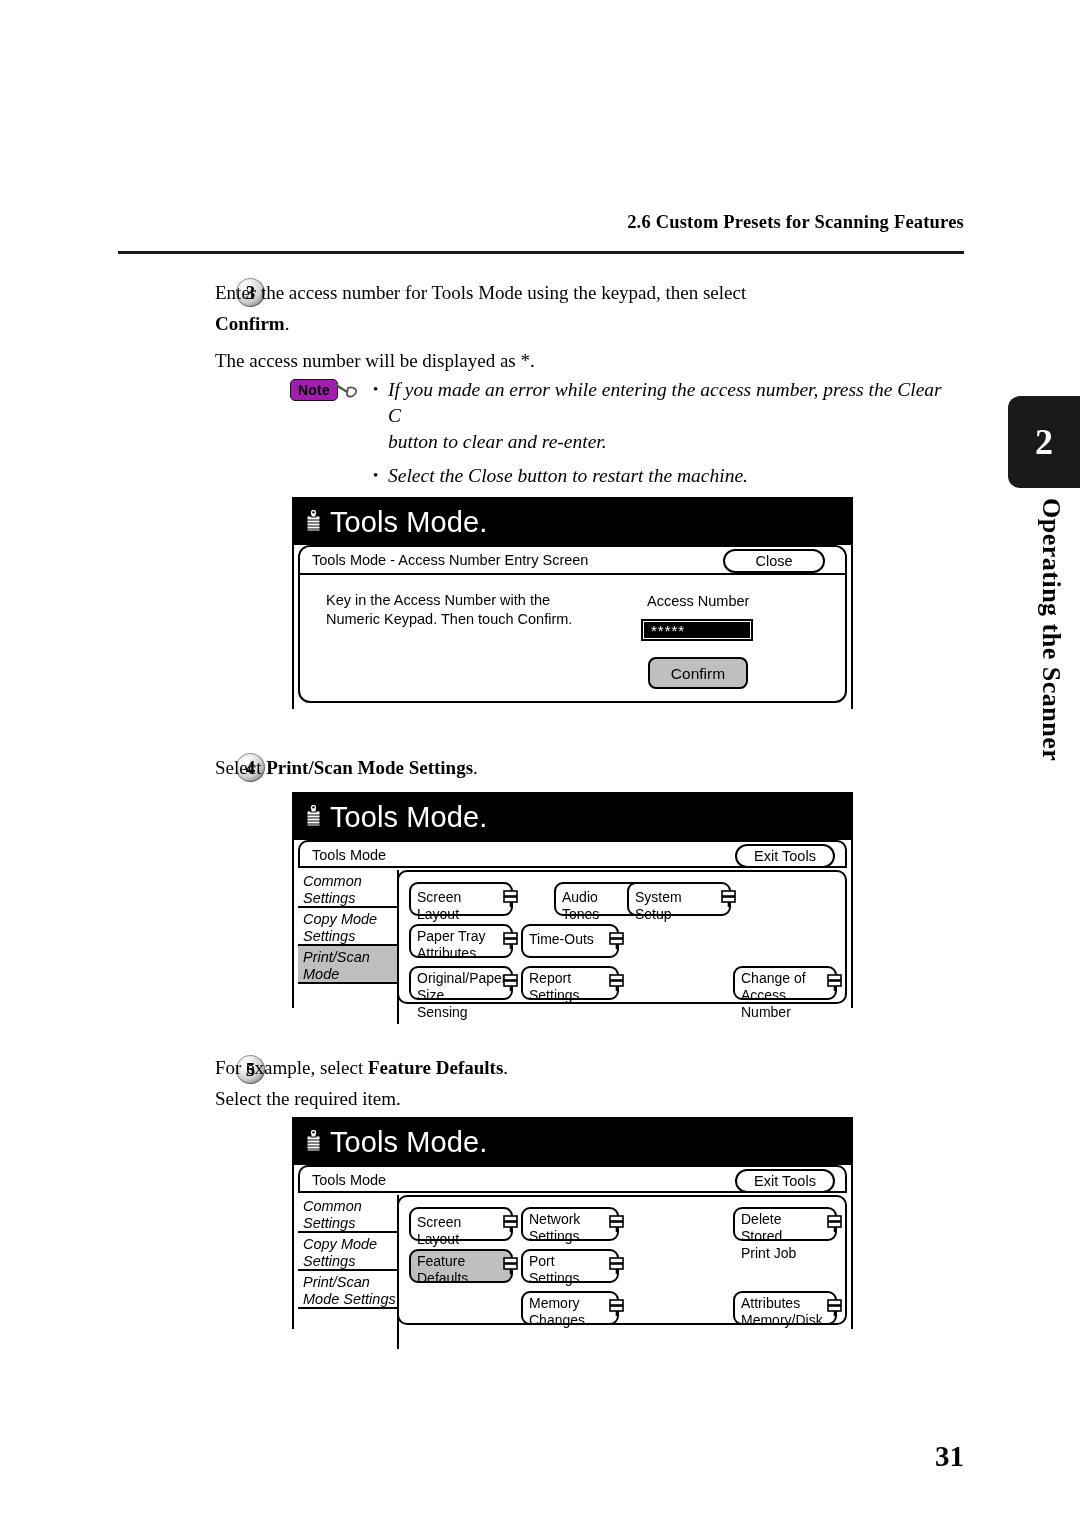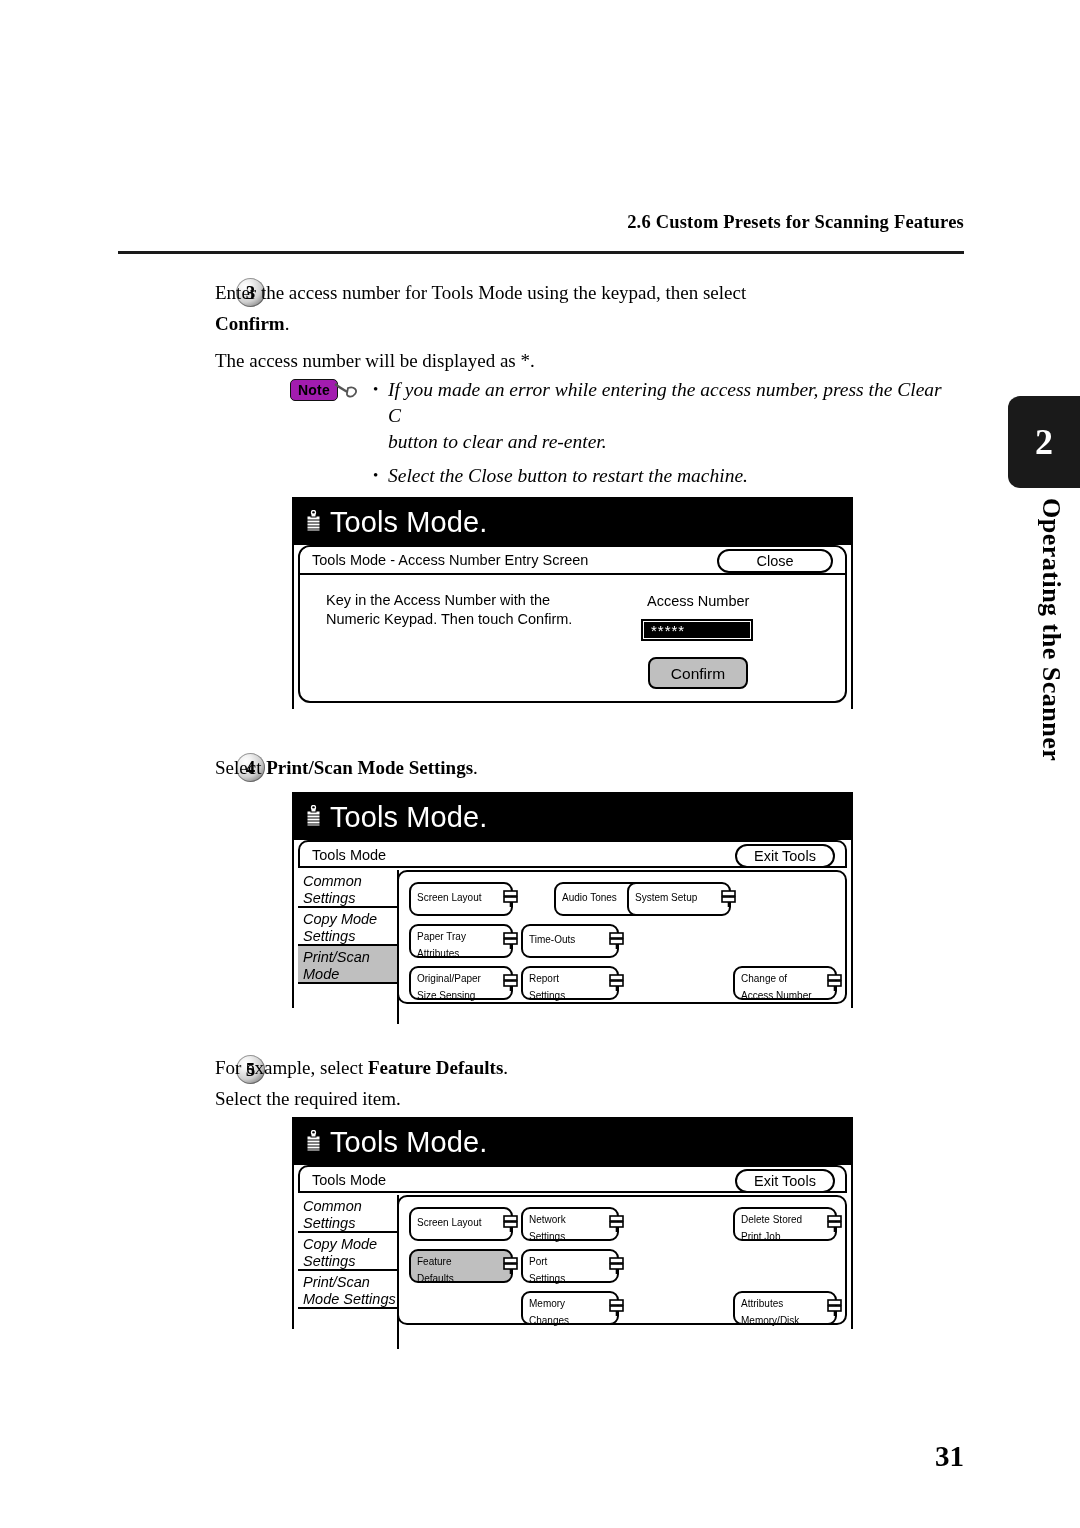--- a/index.html
+++ b/index.html
@@ -279,21 +279,21 @@
     box-sizing: border-box;
     background: #fff;
   }
 
   .lcd-btn {
     position: absolute;
     border: 2px solid #000;
     border-radius: 9px;
     background: #fff;
     font-family: "Liberation Sans", sans-serif;
-    font-size: 10px;
+    font-size: 14px;
     line-height: 17px;
     box-sizing: border-box;
     padding: 5px 22px 4px 6px;
     height: 34px;
   }
   .lcd-btn.two-line { padding-top: 2px; }
   .lcd-btn.sel { background: #bfbfbf; }
   .stack-icon {
     position: absolute;
     right: -8px;
@@ -398,21 +398,21 @@
         <rect x="7" y="3" width="5" height="4" fill="#fff" stroke="#000" stroke-width="1"></rect>
         <circle cx="9.5" cy="2.5" r="2" fill="none" stroke="#fff" stroke-width="1.3"></circle>
       </svg>
     </span>
     <span class="lcd-title-text">Tools Mode.</span>
   </div>
   <div class="lcd-body" style="height:164px;">
     <div class="screen-shell" style="left:4px; top:0px; right:4px; bottom:6px;">
       <div class="screen-bar">
         <span class="screen-bar-label">Tools Mode - Access Number Entry Screen</span>
-        <div class="bar-btn" style="right:12px; width:116px;">Close</div>
+        <div class="bar-btn" style="right:20px; width:102px;">Close</div>
       </div>
       <div class="p1-text">
         <div>Key in the Access Number with the</div>
         <div>Numeric Keypad.  Then touch Confirm.</div>
       </div>
       <div class="p1-acc-label">Access Number</div>
       <div class="p1-acc-field">
         <div class="p1-acc-value">*****</div>
       </div>
       <div class="p1-confirm">Confirm</div>

